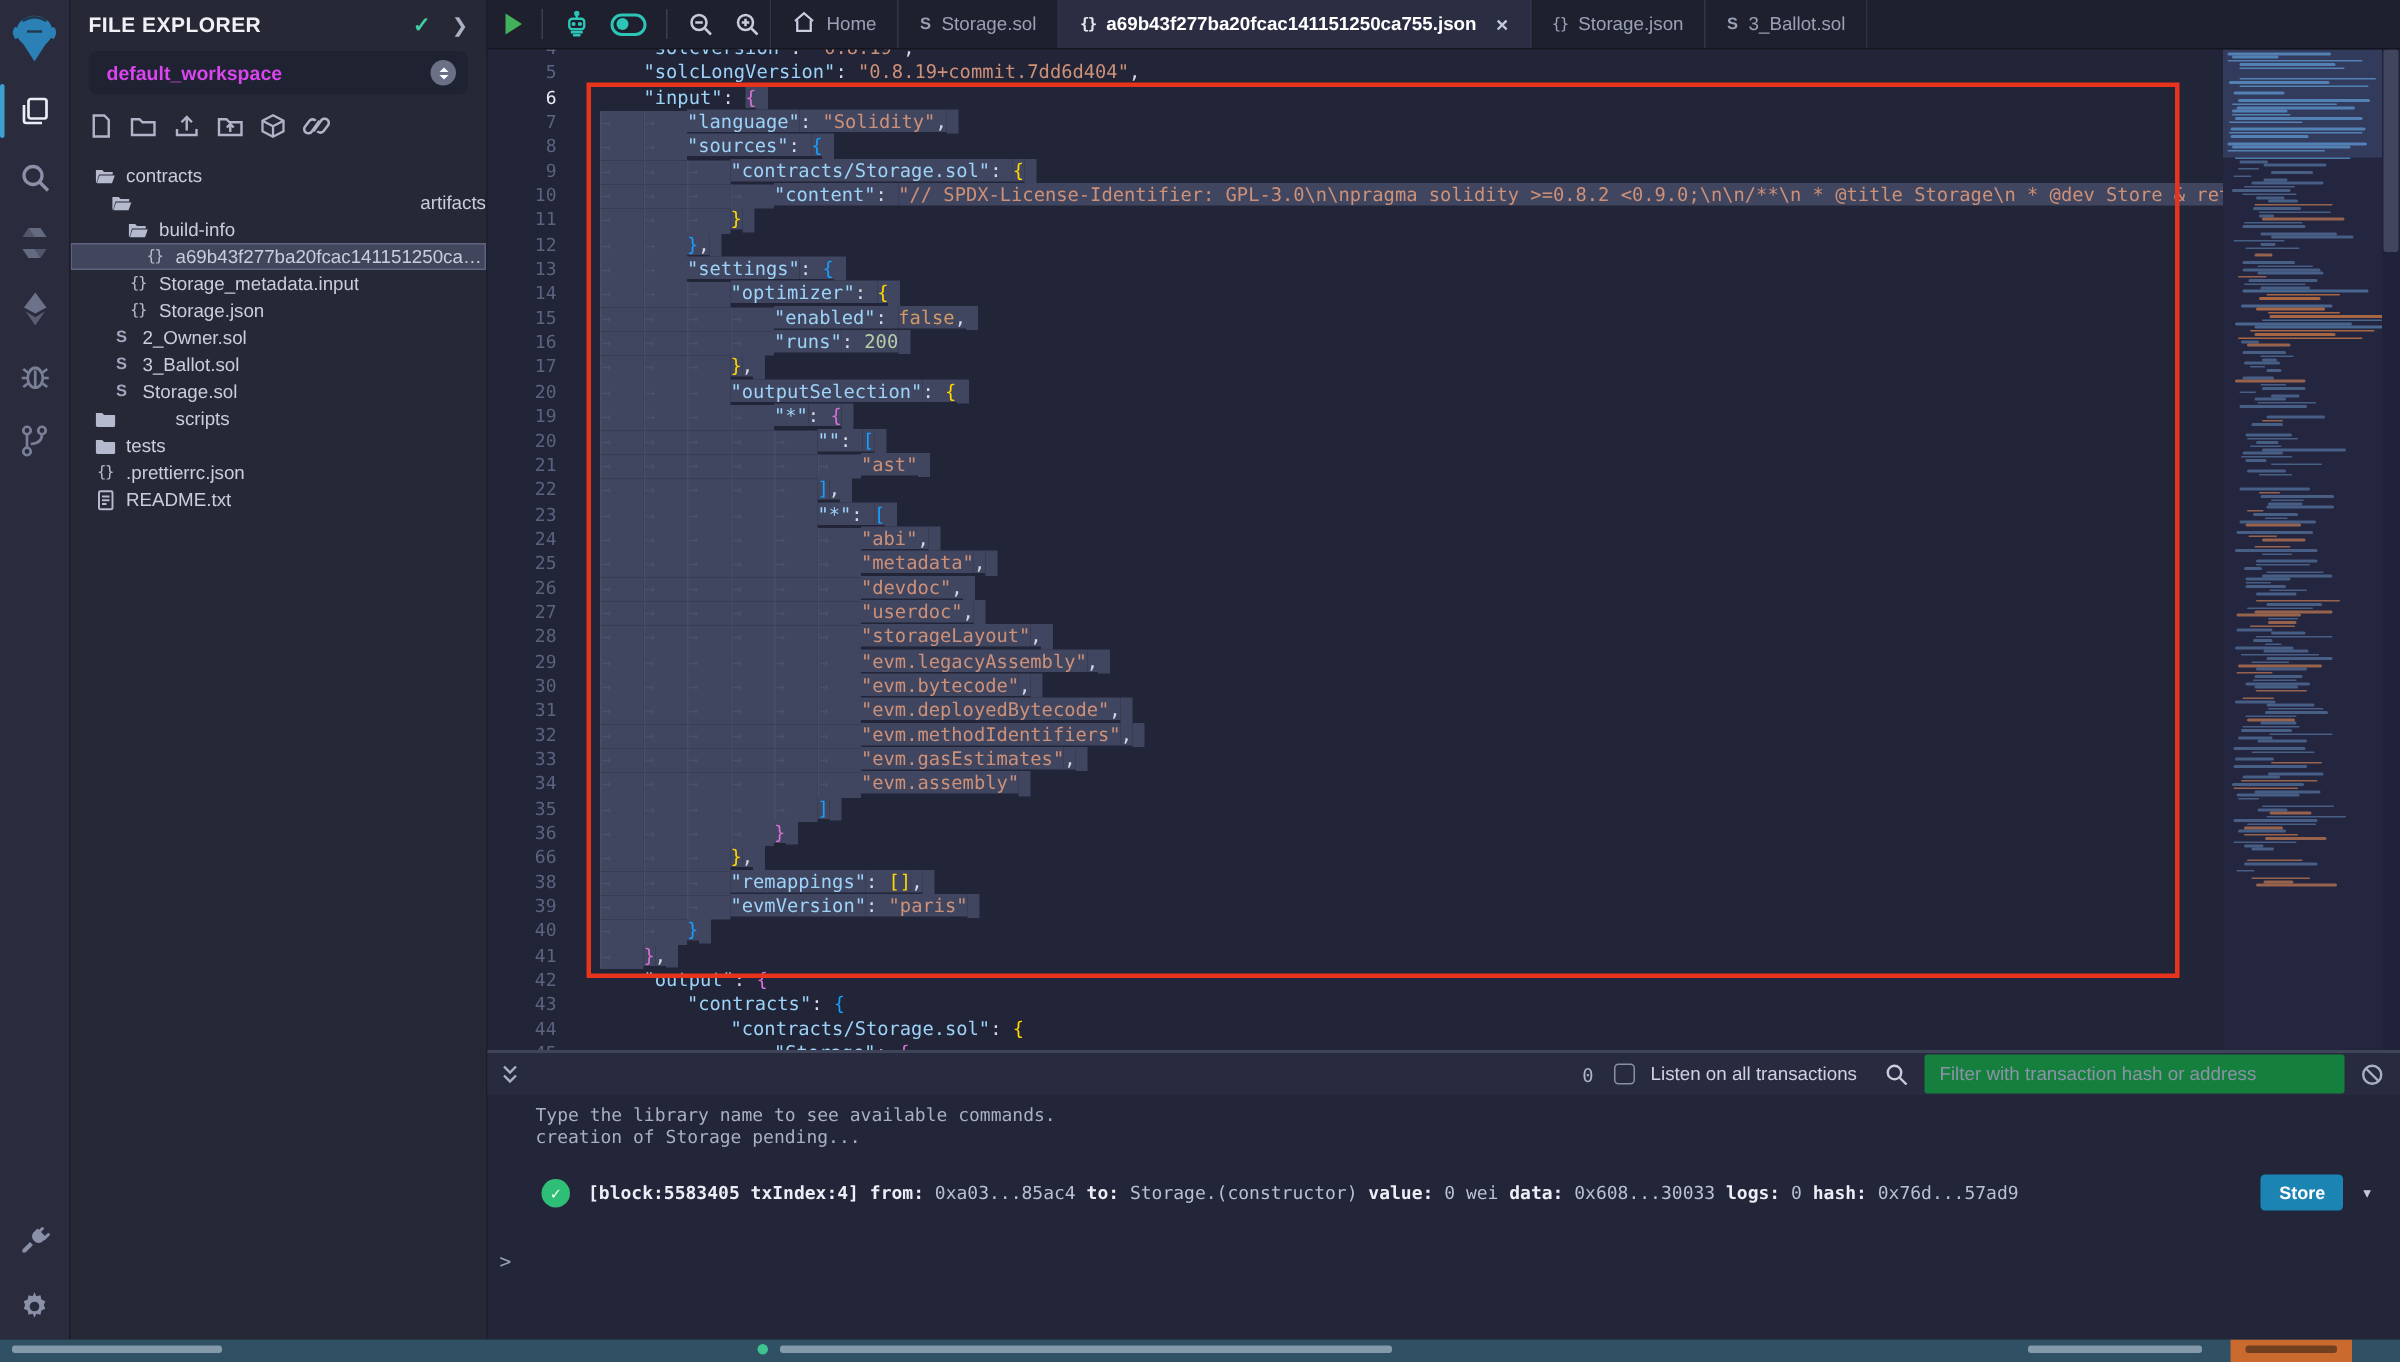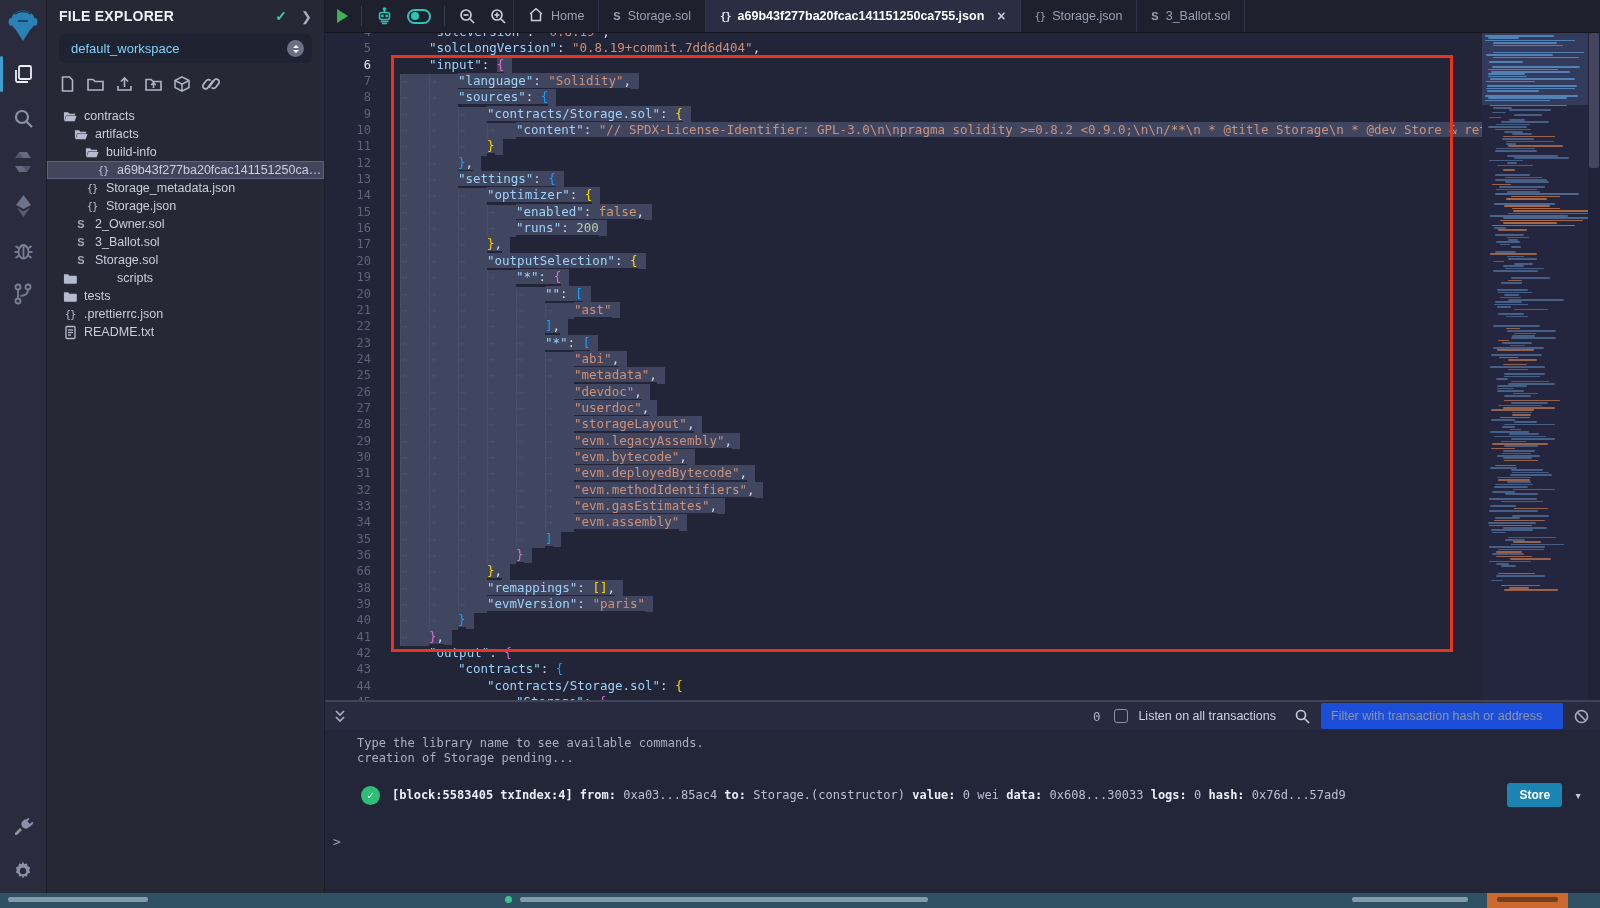--- a/index.html
+++ b/index.html
@@ -21,21 +21,21 @@
   .sp-header { display:flex; align-items:center; padding:2px 12px 8px 12px; }
   .sp-title { font-size:14px; font-weight:700; letter-spacing:.3px; color:#f0f1f6; flex:1; }
   .sp-check { color:#3dd0a0; font-size:14px; font-weight:700; margin-right:14px; cursor:pointer; }
   .sp-chev { color:#aab0c4; font-size:13px; cursor:pointer; }
   .ws-row { display:flex; align-items:center; padding:4px 12px 8px 12px; }
   .ham { width:16px; margin-right:12px; cursor:pointer; }
   .ham span { display:block; height:2px; background:#a7adc2; margin:3px 0; border-radius:1px; }
   .ws-label { font-size:11.5px; font-weight:700; letter-spacing:.4px; color:#a7adc2; flex:1; }
   .signin { display:flex; align-items:center; gap:6px; cursor:pointer; color:#e8eaf2; font-size:12.5px; }
   .ws-select { margin:2px 12px 10px 12px; height:29px; background:#1f2230; border-radius:6px; display:flex; align-items:center; padding:0 8px 0 12px; cursor:pointer; }
-  .ws-name { flex:1; font-size:13px; font-weight:400; color:#7dd3fc; }
+  .ws-name { flex:1; font-size:13px; font-weight:700; color:#d946ef; }
   .ws-circle { width:17px; height:17px; border-radius:50%; background:#6b7087; display:flex; flex-direction:column; align-items:center; justify-content:center; line-height:0; }
   .ws-circle i { border:3.2px solid transparent; display:block; }
   .ws-circle i.up { border-bottom-color:#fff; margin-bottom:1px; }
   .ws-circle i.dn { border-top-color:#fff; margin-top:1px; }
   .file-ops { display:flex; gap:10px; padding:2px 12px 10px 12px; }
   .file-ops .op { cursor:pointer; }
   .tree { flex:1; overflow:hidden; font-size:12.5px; }
   .tree-row { height:18px; display:flex; align-items:center; gap:7px; color:#c9cddc; cursor:pointer; white-space:nowrap; }
   .tree-row.selected { background:#42465c; outline:1px solid #5d6280; outline-offset:-1px; }
   .tree-row .t-ico { width:14px; display:flex; justify-content:center; flex-shrink:0; }
@@ -83,21 +83,21 @@
   .vscrollbar { position:absolute; top:0; bottom:0; right:0; width:12px; background:#20223a; }
   .vthumb { position:absolute; top:0; left:1px; width:10px; height:135px; background:#41465e; border-radius:2px; cursor:pointer; }
 
   
   .terminal { height:193px; flex-shrink:0; display:flex; flex-direction:column; background:#232539; }
   .term-bar { height:30px; background:#282b3f; border-top:2px solid #3f4459; display:flex; align-items:center; padding:0 10px 0 8px; gap:10px; flex-shrink:0; }
   .term-bar .flexsp { flex:1; }
   .listen-count { font-size:12.5px; color:#aeb4c8; font-family:"DejaVu Sans Mono", monospace; margin-right:4px; }
   .listen-check { width:14px; height:14px; border:1px solid #8a90a6; border-radius:3px; background:transparent; cursor:pointer; }
   .listen-label { font-size:12.5px; color:#ced2e0; }
-  .filter-input { width:242px; height:26px; background:#1d4ed8; border:none; border-radius:2px; color:#d5d8e4; font-size:12.5px; padding:0 10px; outline:none; }
+  .filter-input { width:280px; height:26px; background:#15803d; border:none; border-radius:2px; color:#d5d8e4; font-size:12.5px; padding:0 10px; outline:none; }
   .filter-input::placeholder { color:#8c93a8; }
   .term-body { flex:1; position:relative; font-family:"DejaVu Sans Mono", monospace; font-size:12px; color:#aab0c4; }
   .term-line1 { position:absolute; left:32px; top:6px; }
   .term-line2 { position:absolute; left:32px; top:21px; }
   .tx-row { position:absolute; left:36px; right:18px; top:50px; height:30px; display:flex; align-items:center; gap:12px; }
   .tx-check { width:19px; height:19px; border-radius:50%; background:#2fbe76; color:#fff; display:flex; align-items:center; justify-content:center; font-size:11px; flex-shrink:0; }
   .tx-text { flex:1; font-size:12px; color:#b9c0d4; white-space:nowrap; overflow:hidden; }
   .tx-text b { color:#eceef6; font-weight:700; }
   .debug-btn { background:#1b84b3; color:#fff; font-family:"Liberation Sans", sans-serif; font-size:12px; font-weight:700; border:none; border-radius:3px; padding:5px 12px; cursor:pointer; }
   .tx-chev { color:#c4c9da; font-size:13px; cursor:pointer; }
@@ -269,21 +269,21 @@
             <span class="t-ico">
               <svg width="15" height="13" viewBox="0 0 15 13">
                 <g fill="#b6bace">
                   <path d="M1 2 h4.5 l1.3 1.5 H13 v1.8 H3.2 L1.6 11 H1 Z"></path>
                   <path d="M3.6 6 H14.5 L12.5 11.5 H1.7 Z"></path>
                 </g>
               </svg>
             </span>
             <span class="tree-label">contracts</span>
           </div>
-          <div class="tree-row" style="padding-left: 27px;">
+          <div class="tree-row" style="padding-left: 27px; justify-content: space-between;">
             <span class="t-ico">
               <svg width="15" height="13" viewBox="0 0 15 13">
                 <g fill="#b6bace">
                   <path d="M1 2 h4.5 l1.3 1.5 H13 v1.8 H3.2 L1.6 11 H1 Z"></path>
                   <path d="M3.6 6 H14.5 L12.5 11.5 H1.7 Z"></path>
                 </g>
               </svg>
             </span>
             <span class="tree-label">artifacts</span>
           </div>
@@ -301,21 +301,21 @@
           <div class="tree-row selected" style="padding-left: 49px;">
             <span class="t-ico">
               <span class="braces-txt">{}</span>
             </span>
             <span class="tree-label">a69b43f277ba20fcac141151250ca7...</span>
           </div>
           <div class="tree-row" style="padding-left: 38px;">
             <span class="t-ico">
               <span class="braces-txt">{}</span>
             </span>
-            <span class="tree-label">Storage_metadata.json</span>
+            <span class="tree-label">Storage_metadata.input</span>
           </div>
           <div class="tree-row" style="padding-left: 38px;">
             <span class="t-ico">
               <span class="braces-txt">{}</span>
             </span>
             <span class="tree-label">Storage.json</span>
           </div>
           <div class="tree-row" style="padding-left: 27px;">
             <span class="t-ico">
               <span class="sol-txt">S</span>

